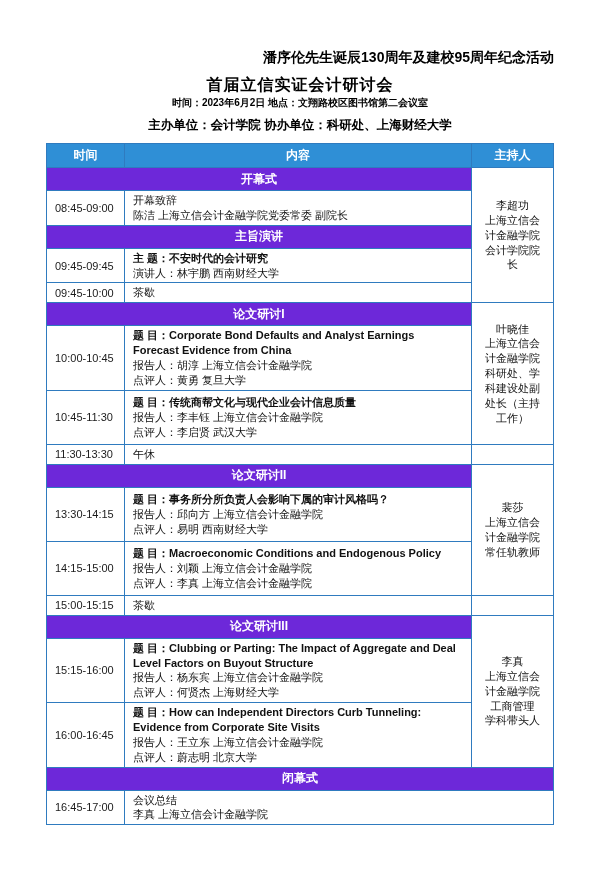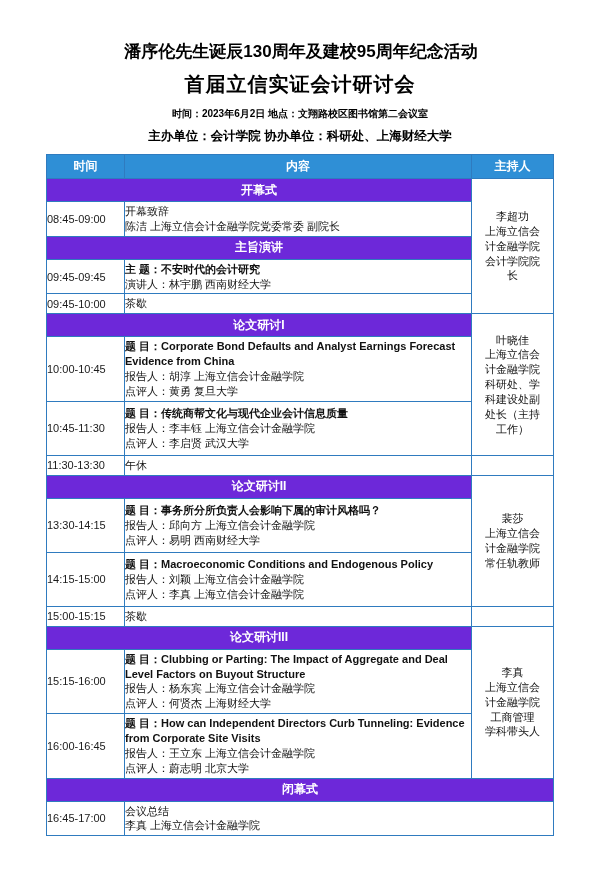--- a/index.html
+++ b/index.html
@@ -19,49 +19,49 @@
     height: 886px;
     box-sizing: border-box;
     padding: 40px 46px 10px 46px;
     position: relative;
   }
   .hdr {
     text-align: center;
     font-weight: bold;
   }
   .hdr-line1 {
-    font-size: 17px;
-    text-align: center;
+    font-size: 14px;
+    text-align: right;
     margin-left: 2px;
     margin-bottom: 8px;
     letter-spacing: 0px;
+    margin-top: 9px;
   }
   .hdr-title {
-    font-size: 20px;
-    margin-bottom: 9px;
+    font-size: 16px;
     letter-spacing: 1px;
   }
   .hdr-line3 {
     font-size: 10px;
     margin-bottom: 7px;
   }
   .hdr-line4 {
     font-size: 12.5px;
     margin-bottom: 9px;
   }
   table.sched {
     border-collapse: collapse;
     width: 508px;
     table-layout: fixed;
     border: 1px solid #2f7bbf;
   }
   table.sched td, table.sched th {
     border: 1px solid #2f7bbf;
     vertical-align: middle;
-    padding: 2px 0;
+    padding: 2px 8px;
   }
   .colh {
     background: #2f8fd6;
     color: #ffffff;
     font-weight: bold;
     font-size: 12px;
     text-align: center;
     height: 19px;
     padding: 1px 2px;
   }

